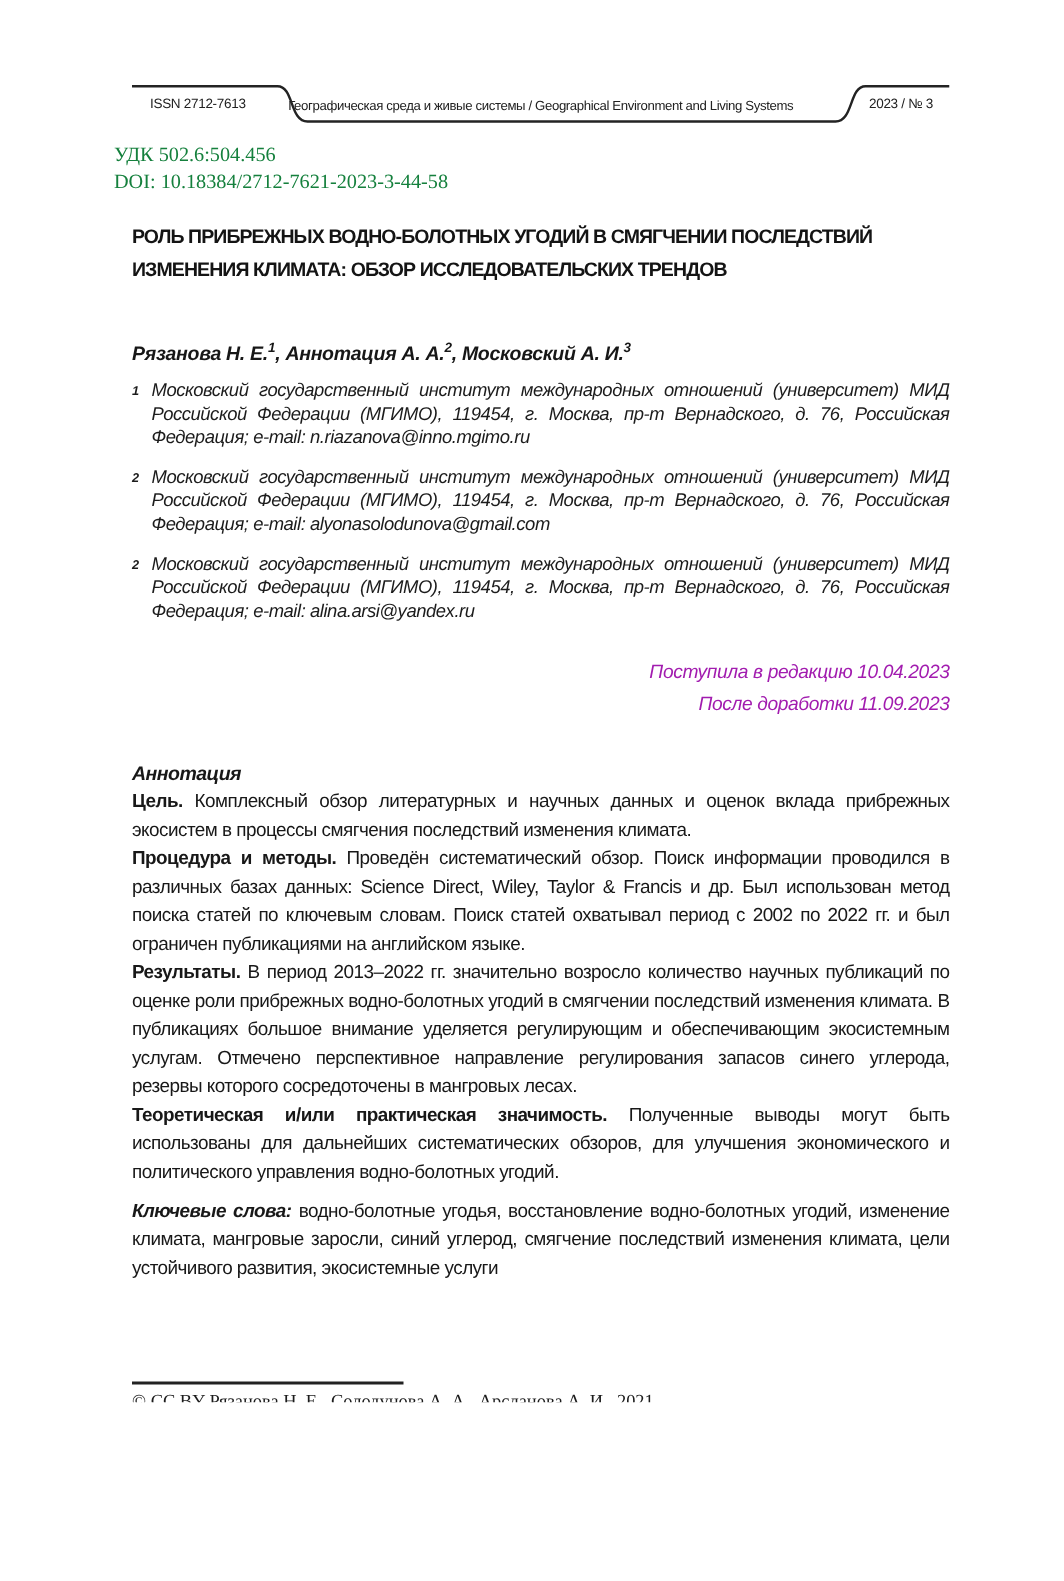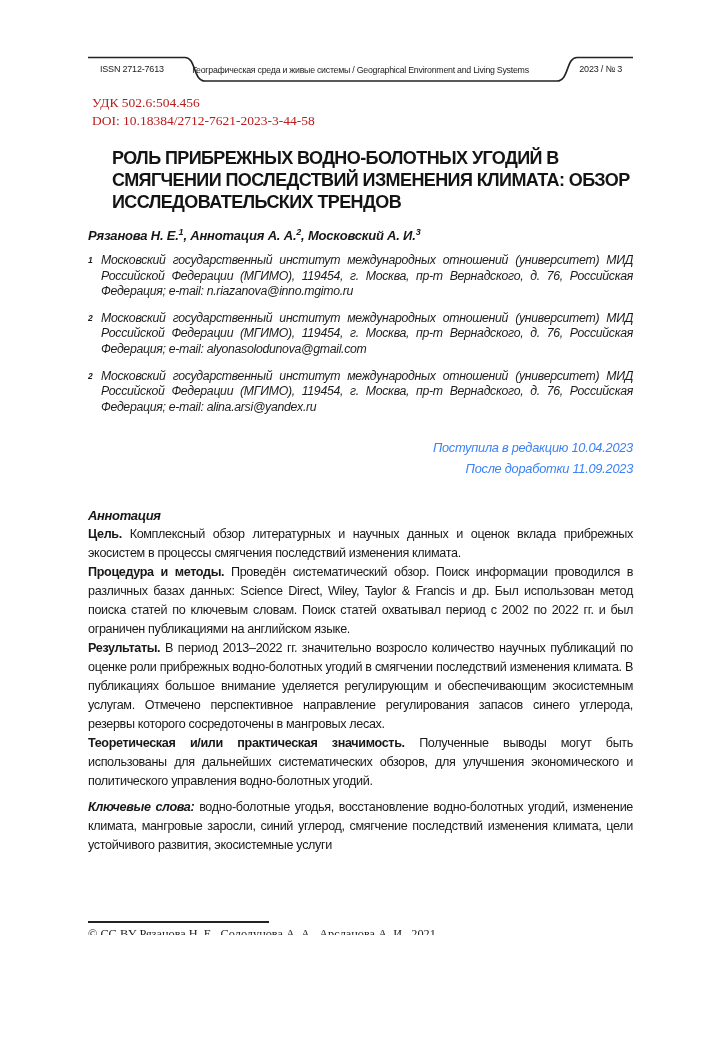--- a/index.html
+++ b/index.html
@@ -8,45 +8,45 @@
     position:relative; width:709px; height:935px; background:#ffffff;
     color:#1b1b1b; font-family:"Liberation Sans", sans-serif; overflow:hidden;
   }
   
   .jheader { position:absolute; left:88px; top:55px; width:545px; height:30px; }
   .jheader svg { position:absolute; left:0; top:0; width:545px; height:30px; }
   .issn  { position:absolute; left:12px;  top:9px;  font-size:9px;  letter-spacing:-0.2px; color:#222; white-space:nowrap; }
   .jtitle{ position:absolute; left:0; right:0; top:10px; text-align:center; font-size:8.8px; letter-spacing:-0.25px; color:#222; white-space:nowrap; }
   .issue { position:absolute; right:11px; top:9px;  font-size:9px;  letter-spacing:-0.2px; color:#222; white-space:nowrap; }
   
-  .udc, .doi { position:absolute; left:92px; font-family:"Liberation Serif", serif; font-size:13.5px; color:#b91c1c;text-align:center; }
+  .udc, .doi { position:absolute; left:76px; font-family:"Liberation Serif", serif; font-size:13.5px; color:#15803d;text-align:center; }
   .udc { top:95px; }
   .doi { top:113px; }
   
   .title {
     position:absolute; left:88px; top:147px; width:548px;
-    font-size:18px; line-height:22px; font-weight:bold; letter-spacing:-0.6px; color:#141414;margin-left:24px;
+    font-size:13px; line-height:22px; font-weight:bold; letter-spacing:-0.6px; color:#141414;
   }
   .authors {
     position:absolute; left:88px; top:227px; width:545px;
     font-size:13px; font-weight:bold; font-style:italic; letter-spacing:-0.2px; color:#171717;
   }
   .authors sup { font-size:9px; }
   
   .affils { position:absolute; left:88px; top:253px; width:545px; }
   .affil {
     position:relative; padding-left:13px; margin-bottom:11px;
     font-style:italic; font-size:12.3px; line-height:15.6px; letter-spacing:-0.3px;
     text-align:justify; color:#1c1c1c;
   }
   .affil .asup { position:absolute; left:0; top:0px; font-size:8.5px; font-weight:bold; font-style:italic; }
   
   .dates {
     position:absolute; left:88px; top:437px; width:545px; text-align:right;
-    font-style:italic; font-size:12.8px; line-height:21px; letter-spacing:-0.25px; color:#3b82f6;
+    font-style:italic; font-size:12.8px; line-height:21px; letter-spacing:-0.25px; color:#a21caf;
   }
   
   .abstract {
     position:absolute; left:88px; top:506px; width:545px;
     font-size:12.6px; line-height:19px; letter-spacing:-0.35px; text-align:justify; color:#181818;
   }
   .ah { font-weight:bold; font-style:italic; font-size:13px; text-align:left; }
   .abstract p { margin:0; }
   .abstract p.kw { margin-top:7px; }
   .abstract b { font-weight:bold; }

